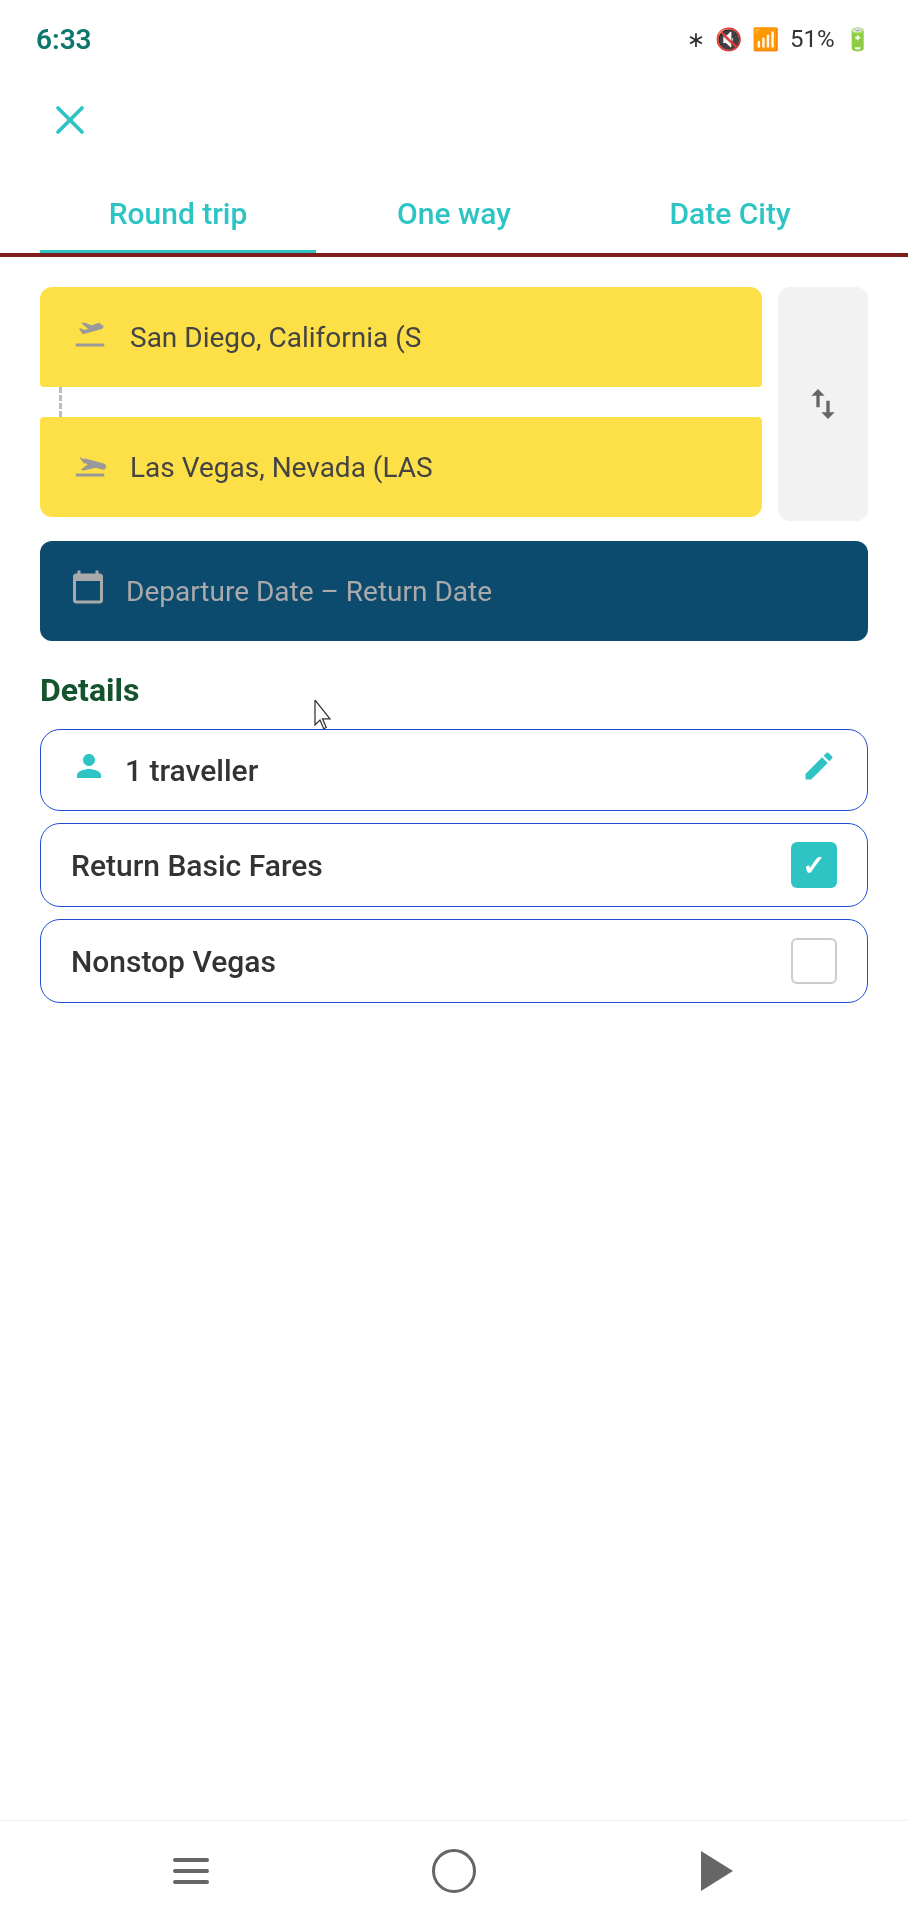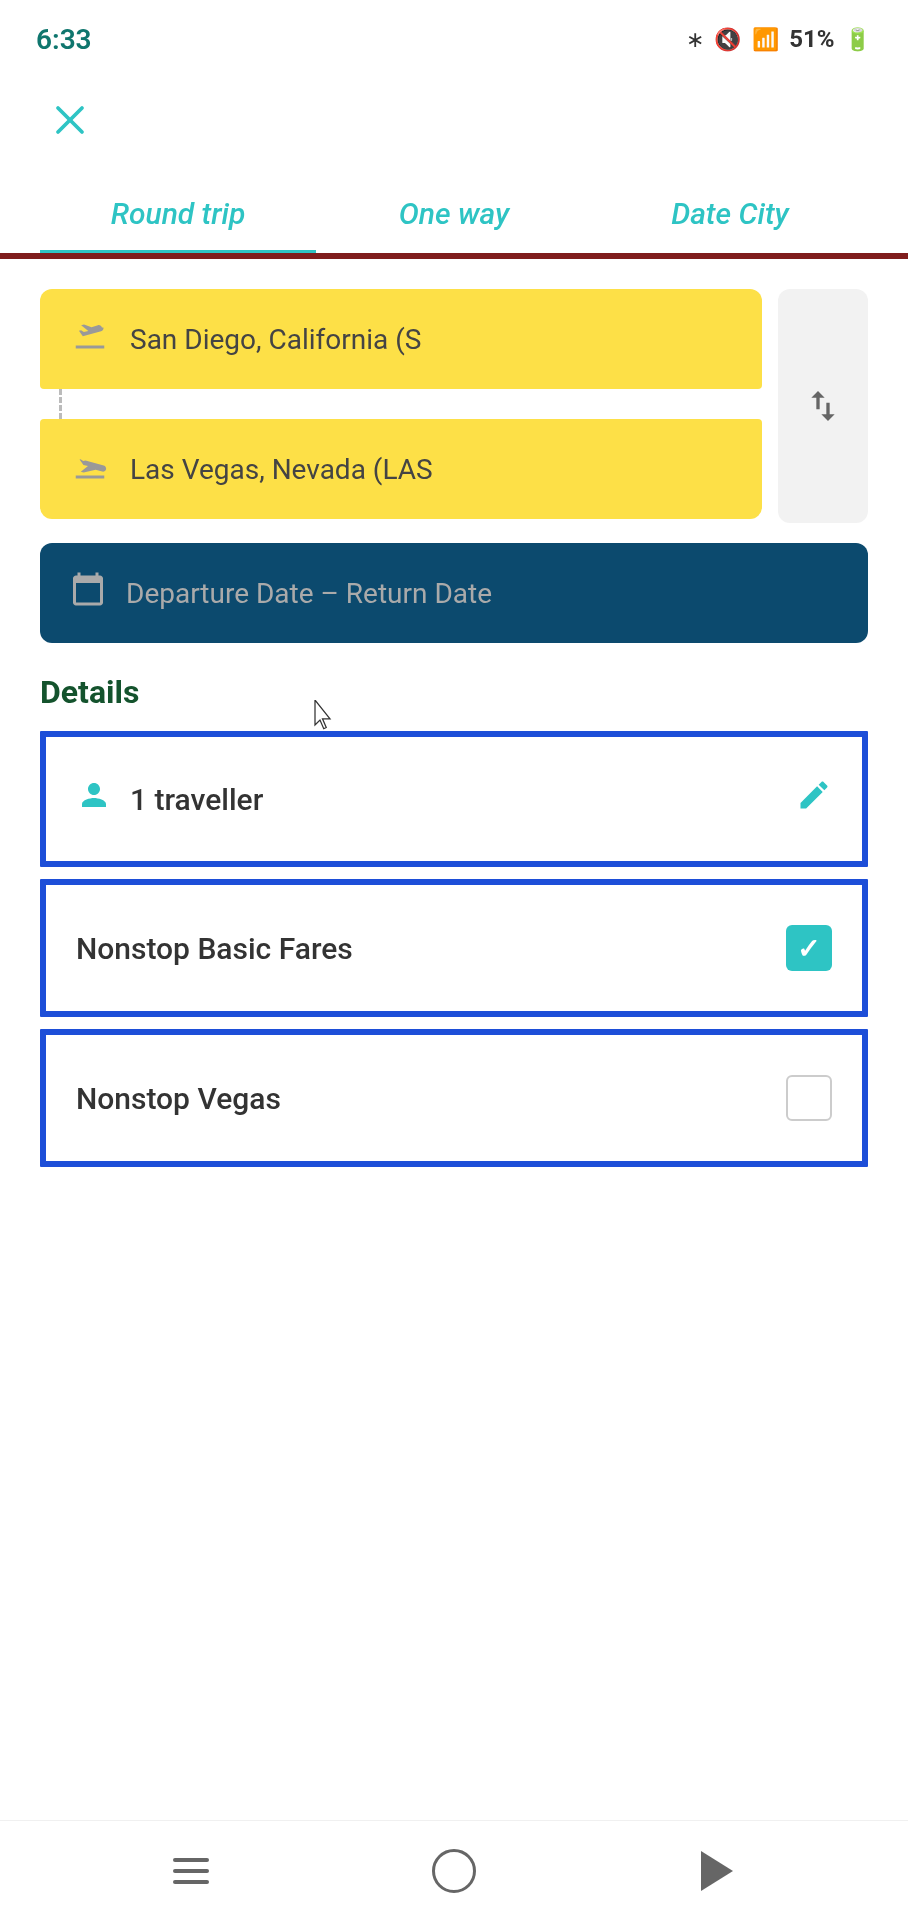--- a/index.html
+++ b/index.html
@@ -36,21 +36,21 @@
     .status-icons {
       display: flex;
       align-items: center;
       gap: 10px;
       font-size: 22px;
       color: #333;
     }
 
     .battery-text {
       font-size: 24px;
-      font-weight: 700;
+      font-weight: 400;
       color: #333;
     }
 
     
     .header {
       padding: 20px 40px 0 40px;
     }
 
     .close-btn {
       width: 60px;
@@ -63,22 +63,21 @@
 
     .close-icon-svg {
       width: 36px;
       height: 36px;
     }
 
     
     .tabs {
       display: flex;
       padding: 30px 40px 0 40px;
-      border-bottom: 6px solid #7f1d1d;
-      font-style: italic;
+      border-bottom: 4px solid #7f1d1d;
     }
 
     .tab {
       flex: 1;
       text-align: center;
       padding: 16px 0 22px 0;
       font-size: 30px;
       font-weight: 500;
       color: #2ec4c4;
       cursor: pointer;
@@ -188,23 +187,23 @@
     
     .details-title {
       font-size: 32px;
       font-weight: 700;
       color: #14532d;
       margin-bottom: 20px;
     }
 
     .detail-row {
       background: #ffffff;
-      border: 6px solid #1d4ed8;
-      border-radius: 1px;
-      padding: 40px 30px;
+      border: 1px solid #1d4ed8;
+      border-radius: 20px;
+      padding: 18px 30px;
       display: flex;
       align-items: center;
       justify-content: space-between;
       margin-bottom: 12px;
     }
 
     .detail-left {
       display: flex;
       align-items: center;
       gap: 18px;
@@ -403,21 +402,21 @@
         <span class="detail-label">1 traveller</span>
       </div>
       <span class="edit-icon">
         <svg width="36" height="36" viewBox="0 0 24 24" fill="#2ec4c4">
           <path d="M3 17.25V21h3.75L17.81 9.94l-3.75-3.75L3 17.25zM20.71 7.04c.39-.39.39-1.02 0-1.41l-2.34-2.34c-.39-.39-1.02-.39-1.41 0l-1.83 1.83 3.75 3.75 1.83-1.83z"></path>
         </svg>
       </span>
     </div>
 
     <div class="detail-row">
-      <span class="detail-label">Nonstop Basic Fares</span>
+      <span class="detail-label">Return Basic Fares</span>
       <div class="checkbox-checked">
         <span class="checkmark">✓</span>
       </div>
     </div>
 
     <div class="detail-row">
       <span class="detail-label">Nonstop Vegas</span>
       <div class="checkbox-unchecked"></div>
     </div>
   </div>

